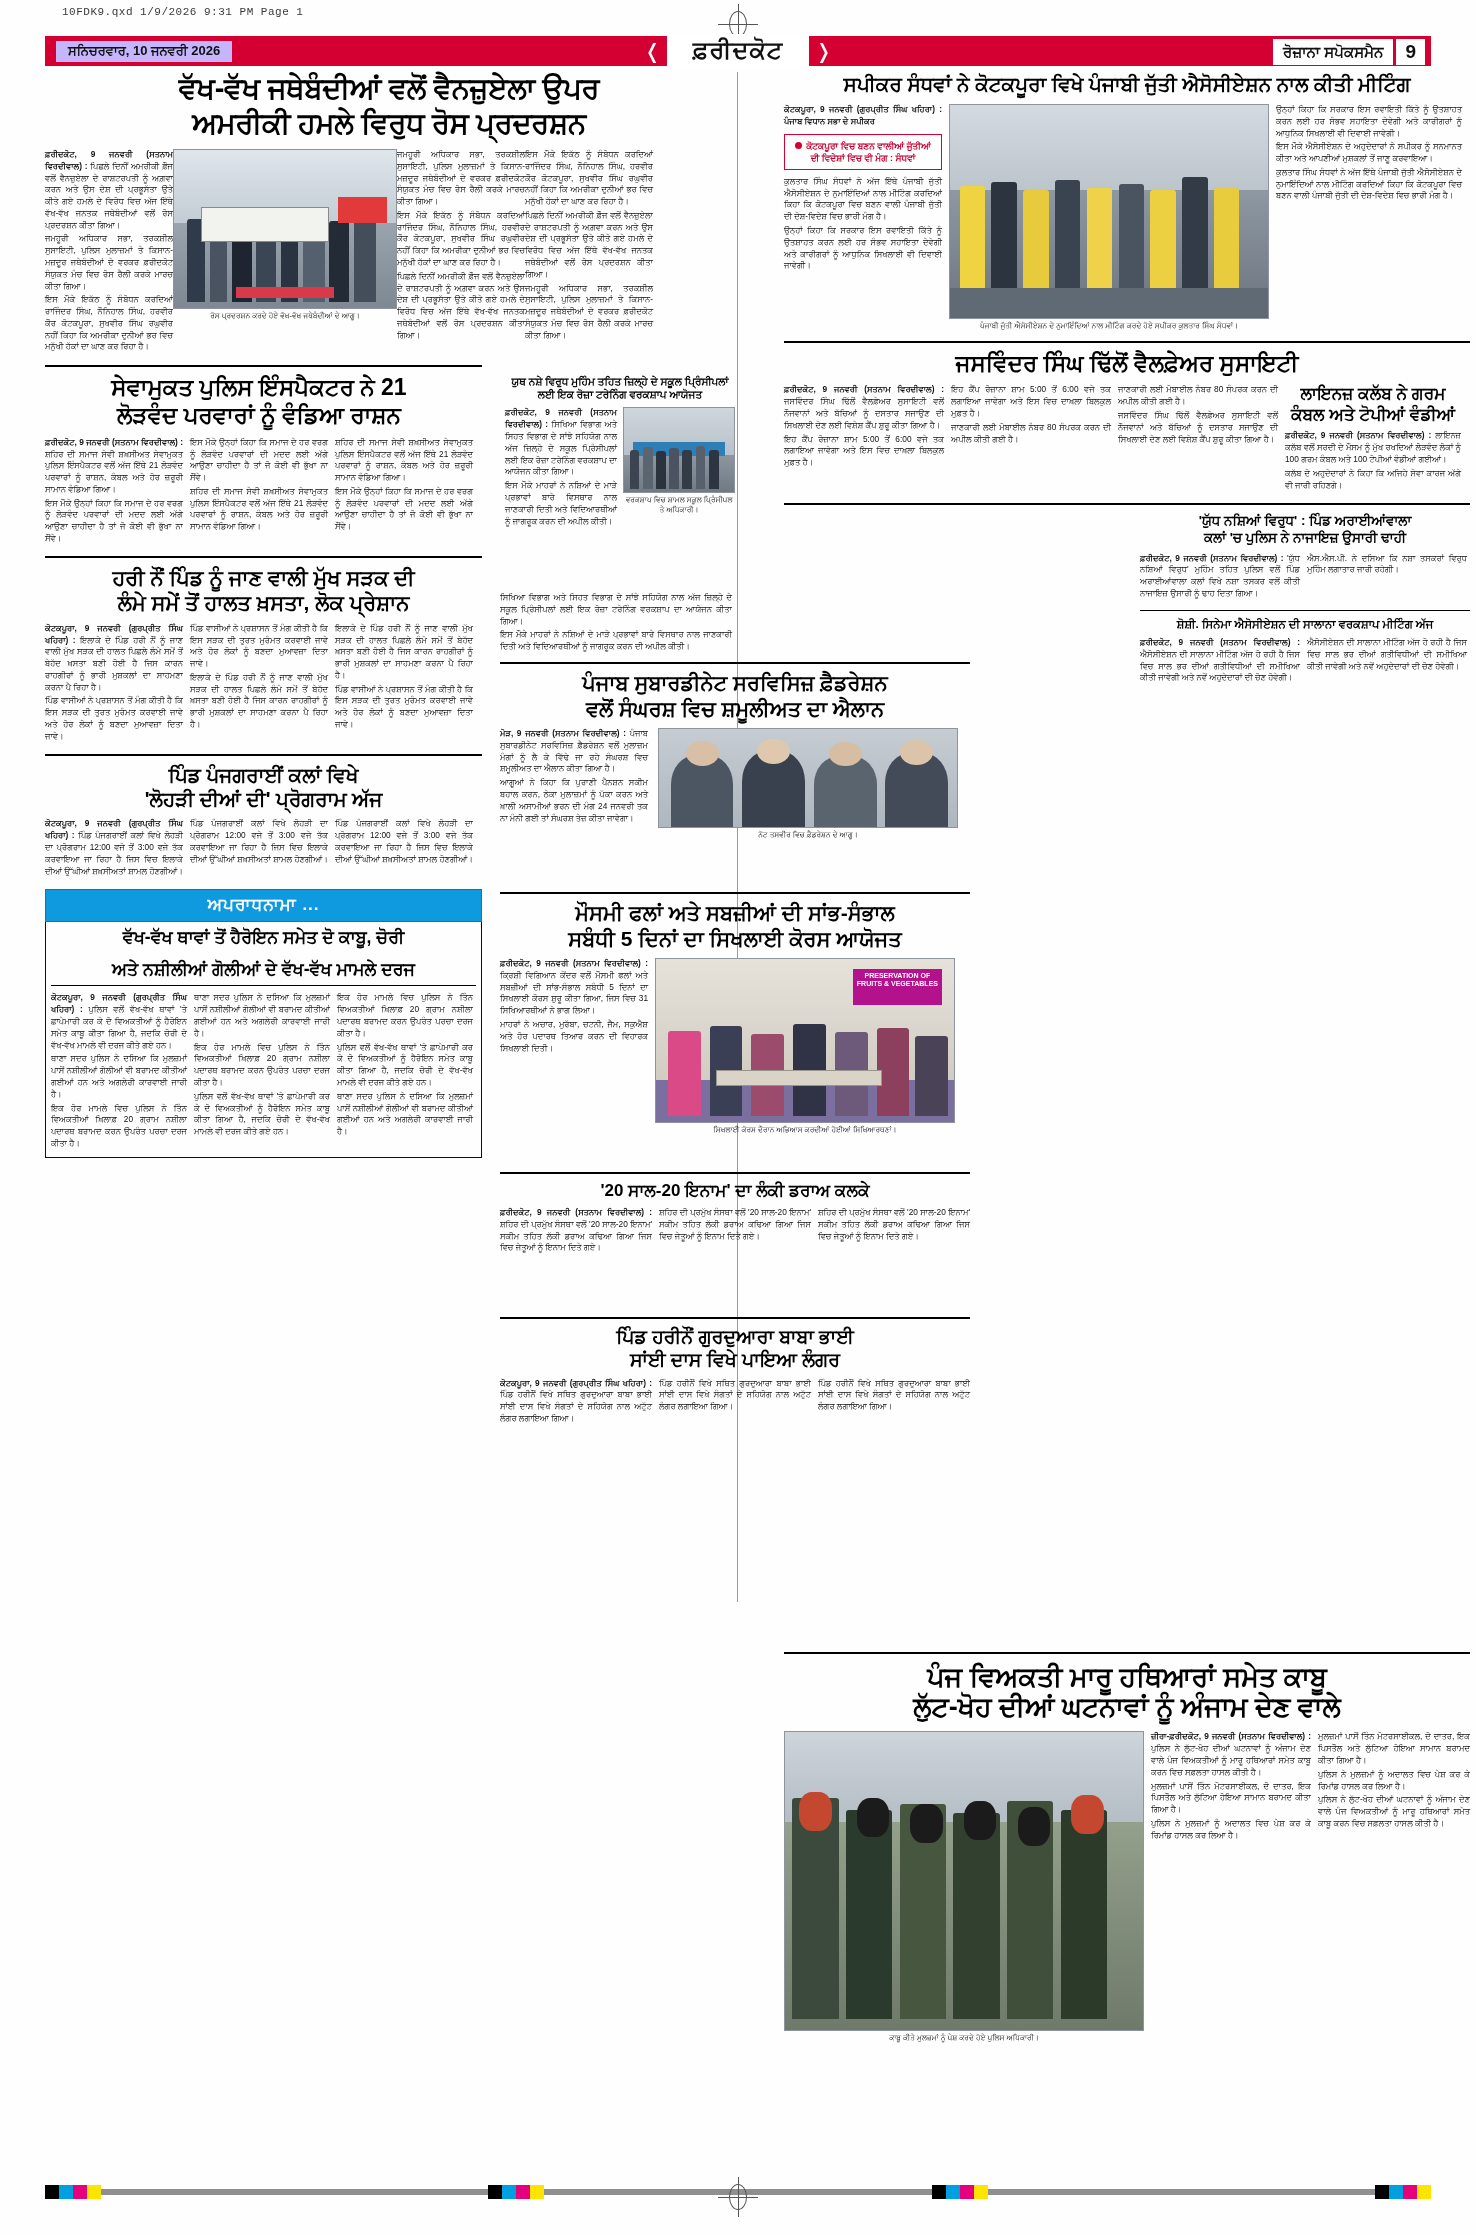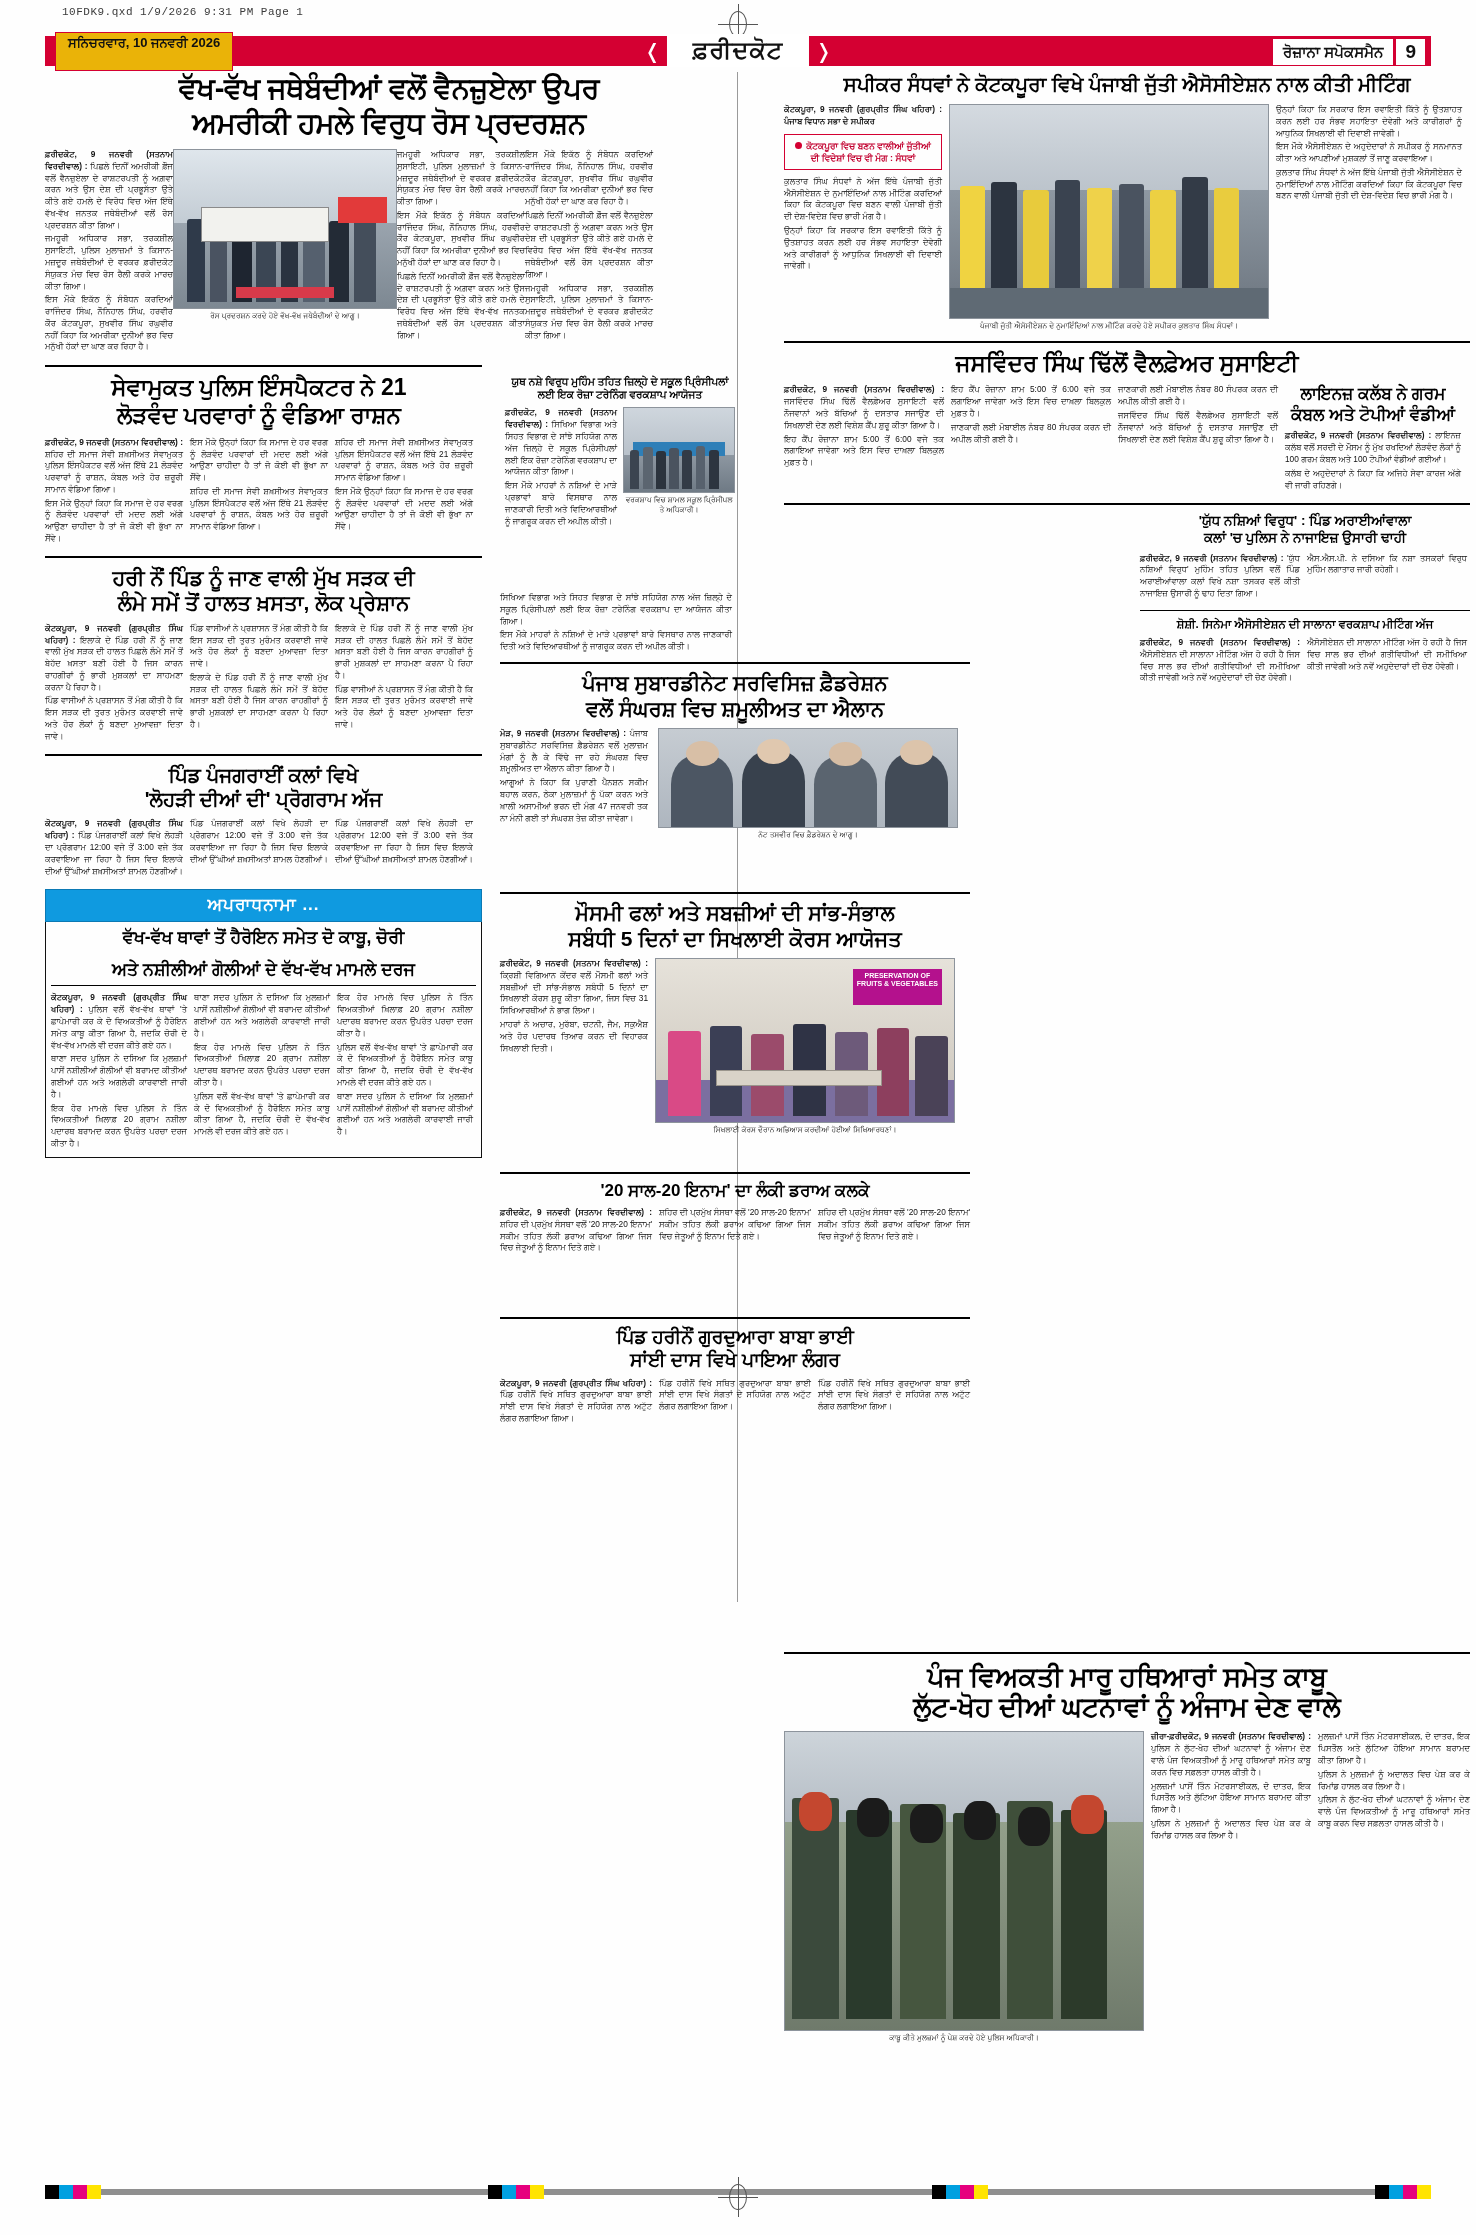--- a/index.html
+++ b/index.html
@@ -33,22 +33,22 @@
     margin:-13px 0 0 -9px; border:1px solid #555; border-radius:50%;
   }
   
   .masthead {
     position:absolute; left:45px; top:36px; width:1386px; height:30px;
     background:#d40032;
     display:flex; align-items:center;
   }
   .masthead-date {
     margin-left:10px;
-    background:#eab308; border:1px solid #d40032;
-    padding:2px 12px 19px 12px;
+    background:#c4b5fd; border:1px solid #d40032;
+    padding:2px 12px 3px 12px;
     font-size:13px; font-weight:bold; color:#111;
     white-space:nowrap;
   }
   .masthead-center {
     position:absolute; left:50%; transform:translateX(-50%);
     top:-2px;
     display:flex; align-items:center; gap:6px;
   }
   .mh-chev {
     color:#ffffff; font-size:20px; line-height:1;
@@ -323,21 +323,21 @@
     </div>
 
     <div style="position:absolute; left:455px; top:590px; width:470px;">
       <div class="rule2" style="margin-bottom:7px;"></div>
       <div class="hl1" style="font-size:21px;">ਪੰਜਾਬ ਸੁਬਾਰਡੀਨੇਟ ਸਰਵਿਸਿਜ਼ ਫ਼ੈਡਰੇਸ਼ਨ</div>
       <div class="hl1" style="font-size:21px; margin-top:2px;">ਵਲੋਂ ਸੰਘਰਸ਼ ਵਿਚ ਸ਼ਮੂਲੀਅਤ ਦਾ ਐਲਾਨ</div>
       <div style="display:flex; gap:10px; margin-top:8px;">
         <div style="width:148px;" class="bodytext">
           <p><span class="dateline">ਮੋੜ, 9 ਜਨਵਰੀ (ਸਤਨਾਮ ਵਿਰਦੀਵਾਲ) :</span>
             <span>ਪੰਜਾਬ ਸੁਬਾਰਡੀਨੇਟ ਸਰਵਿਸਿਜ਼ ਫ਼ੈਡਰੇਸ਼ਨ ਵਲੋਂ ਮੁਲਾਜ਼ਮ ਮੰਗਾਂ ਨੂੰ ਲੈ ਕੇ ਵਿੱਢੇ ਜਾ ਰਹੇ ਸੰਘਰਸ਼ ਵਿਚ ਸ਼ਮੂਲੀਅਤ ਦਾ ਐਲਾਨ ਕੀਤਾ ਗਿਆ ਹੈ।</span></p>
-          <p>ਆਗੂਆਂ ਨੇ ਕਿਹਾ ਕਿ ਪੁਰਾਣੀ ਪੈਨਸ਼ਨ ਸਕੀਮ ਬਹਾਲ ਕਰਨ, ਠੇਕਾ ਮੁਲਾਜ਼ਮਾਂ ਨੂੰ ਪੱਕਾ ਕਰਨ ਅਤੇ ਖ਼ਾਲੀ ਅਸਾਮੀਆਂ ਭਰਨ ਦੀ ਮੰਗ 47 ਜਨਵਰੀ ਤਕ ਨਾ ਮੰਨੀ ਗਈ ਤਾਂ ਸੰਘਰਸ਼ ਤੇਜ਼ ਕੀਤਾ ਜਾਵੇਗਾ।</p>
+          <p>ਆਗੂਆਂ ਨੇ ਕਿਹਾ ਕਿ ਪੁਰਾਣੀ ਪੈਨਸ਼ਨ ਸਕੀਮ ਬਹਾਲ ਕਰਨ, ਠੇਕਾ ਮੁਲਾਜ਼ਮਾਂ ਨੂੰ ਪੱਕਾ ਕਰਨ ਅਤੇ ਖ਼ਾਲੀ ਅਸਾਮੀਆਂ ਭਰਨ ਦੀ ਮੰਗ 24 ਜਨਵਰੀ ਤਕ ਨਾ ਮੰਨੀ ਗਈ ਤਾਂ ਸੰਘਰਸ਼ ਤੇਜ਼ ਕੀਤਾ ਜਾਵੇਗਾ।</p>
         </div>
         <div style="width:300px;">
           <div class="photo" style="width:100%; height:100px;">
             <div class="ph-sky" style="height:100%; background:linear-gradient(#c6ccd2,#aeb6bf)"></div>
             <div style="position:absolute; left:4%;  bottom:0; width:21%; height:74%; background:#4c5663; border-radius:40% 40% 0 0;"></div>
             <div style="position:absolute; left:28%; bottom:0; width:21%; height:78%; background:#38414d; border-radius:40% 40% 0 0;"></div>
             <div style="position:absolute; left:52%; bottom:0; width:21%; height:72%; background:#5a646f; border-radius:40% 40% 0 0;"></div>
             <div style="position:absolute; left:76%; bottom:0; width:21%; height:76%; background:#424b57; border-radius:40% 40% 0 0;"></div>
             <div style="position:absolute; left:9%;  top:12%; width:11%; height:26%; background:#d8bfa6; border-radius:50%;"></div>
             <div style="position:absolute; left:33%; top:10%; width:11%; height:26%; background:#e0c8af; border-radius:50%;"></div>

